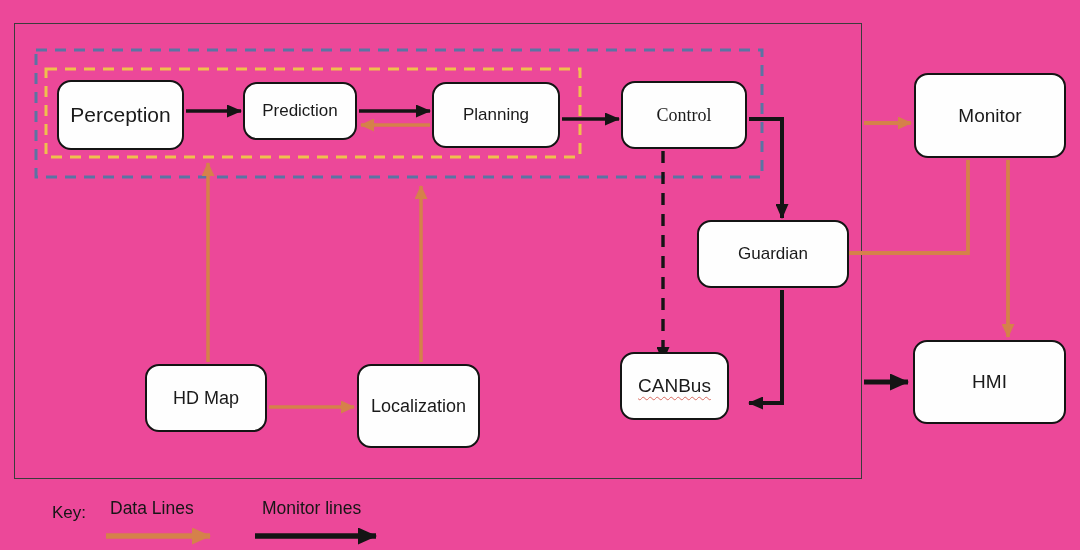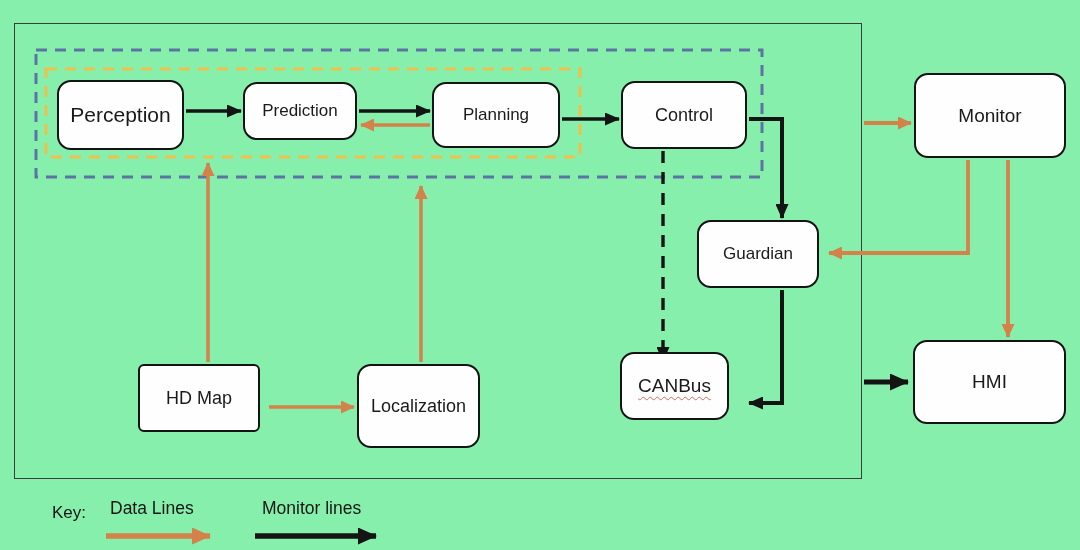--- a/index.html
+++ b/index.html
@@ -3,21 +3,21 @@
 <meta charset="utf-8">
 <style>
   :root{
     --orange:#D5814A;
     --ink:#141414;
     --blue-dash:#5B74A3;
     --yellow-dash:#EFC04C;
   }
   *{margin:0;padding:0;box-sizing:border-box;}
   body{font-family:"Liberation Sans", sans-serif;background:#ffffff;}
-  .stage{position:relative;width:1080px;height:550px;background:#86efac;overflow:hidden;}
+  .stage{position:relative;width:1080px;height:550px;background:#ec4899;overflow:hidden;}
 
   .main-frame{
     position:absolute;left:14px;top:23px;width:848px;height:456px;
     border:1.6px solid #3c3c3c;background:transparent;
   }
 
   svg.overlay{position:absolute;left:0;top:0;width:1080px;height:550px;pointer-events:none;}
 
   .edge-black{stroke:var(--ink);fill:none;}
   .edge-orange{stroke:var(--orange);fill:none;}
@@ -29,31 +29,31 @@
   .node{
     position:absolute;display:flex;align-items:center;justify-content:center;
     background:#fefefe;border:2.2px solid var(--ink);border-radius:14px;
     color:#1a1a1a;text-align:center;
   }
   .node span{display:inline-block;}
 
   .n-perception{left:57px;top:80px;width:127px;height:70px;font-size:21px;}
   .n-prediction{left:243px;top:82px;width:114px;height:58px;font-size:17px;}
   .n-planning{left:432px;top:82px;width:128px;height:66px;font-size:17px;}
-  .n-control{left:621px;top:81px;width:126px;height:68px;font-size:18px;}
-  .n-guardian{left:697px;top:220px;width:122px;height:68px;font-size:17px;}
+  .n-control{left:621px;top:81px;width:126px;height:68px;font-size:18px;font-family:Liberation Serif, serif;}
+  .n-guardian{left:697px;top:220px;width:152px;height:68px;font-size:17px;}
   .n-canbus{left:620px;top:352px;width:109px;height:68px;font-size:19px;}
   .n-canbus span{
     text-decoration:underline;
     text-decoration-style:wavy;
     text-decoration-color:#d96a5f;
     text-decoration-thickness:1px;
     text-underline-offset:4px;
   }
-  .n-hdmap{left:138px;top:364px;width:122px;height:68px;font-size:18px;border-radius:6px;}
+  .n-hdmap{left:145px;top:364px;width:122px;height:68px;font-size:18px;}
   .n-localization{left:357px;top:364px;width:123px;height:84px;font-size:18px;}
   .n-monitor{left:914px;top:73px;width:152px;height:85px;font-size:19px;text-align:right;}
   .n-hmi{left:913px;top:340px;width:153px;height:84px;font-size:19px;}
 
   .legend-text{position:absolute;color:#161616;font-size:17px;}
   .t-key{left:52px;top:503px;}
   .t-data{left:110px;top:498px;font-size:17.5px;}
   .t-control{left:262px;top:498px;font-size:17.5px;}
 </style>
 </head>

